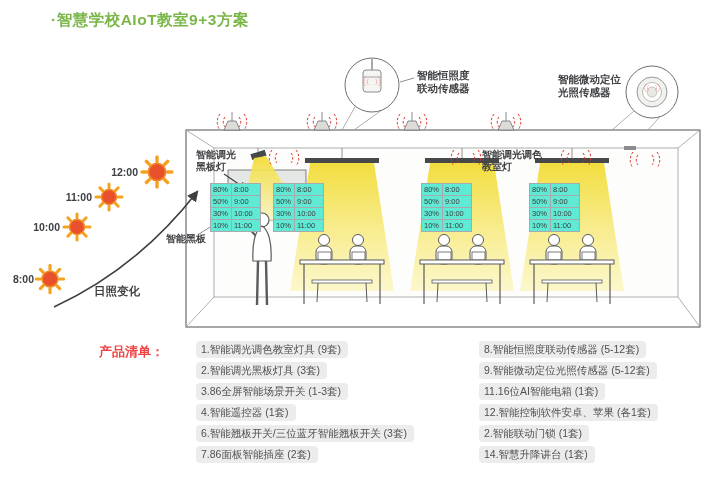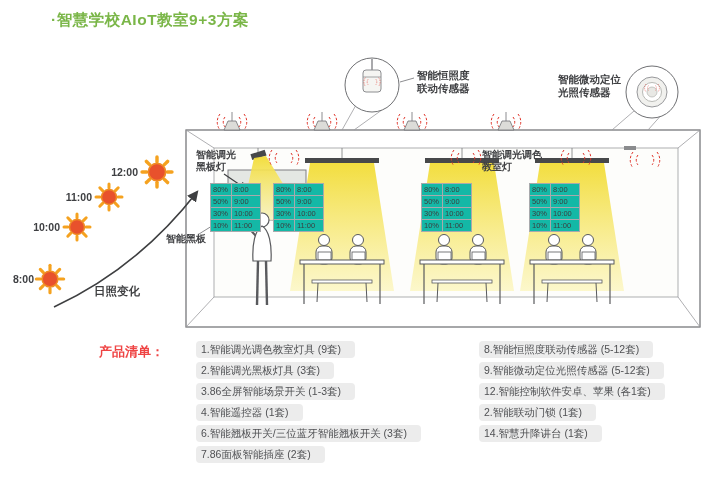--- a/index.html
+++ b/index.html
@@ -2,31 +2,31 @@
 <html><head>
 <meta charset="utf-8">
 <style>
   html,body{margin:0;padding:0;background:#fff;}
   .page{position:relative;width:713px;height:497px;background:#fff;overflow:hidden;
         font-family:"Liberation Sans","DejaVu Sans",sans-serif;}
   .title{position:absolute;left:51px;top:10px;margin:0;font-size:15.5px;font-weight:bold;
          color:#7ab648;letter-spacing:.5px;}
   .diagram{position:absolute;left:0;top:8px;width:713px;height:335px;}
   .diagram svg{position:absolute;left:0;top:0;}
-  .sched{position:absolute;border-collapse:collapse;background:#14b8a6;}
+  .sched{position:absolute;border-collapse:collapse;background:#5eead4;}
   .sched td{border:1px solid #a8a9ac;font-size:7.5px;color:#3c3d3f;padding:0 2px;
             height:11px;line-height:11px;white-space:nowrap;}
   .sched td.pct{width:16px;}
   .sched td.tim{width:24px;}
   .plist-heading{position:absolute;left:99px;top:343px;font-size:13px;font-weight:bold;color:#ef4444;}
   .plist{position:absolute;display:flex;flex-direction:column;align-items:flex-start;}
   .plist-left{left:196px;top:341px;}
   .plist-right{left:479px;top:341px;}
   .pitem{display:inline-block;height:16.5px;line-height:16.5px;margin-bottom:4.5px;
-         padding:0 14px 0 5px;background:#ececec;border-radius:4px;font-size:10.5px;
+         padding:0 7px 0 5px;background:#ececec;border-radius:4px;font-size:10.5px;
          color:#4f5053;white-space:nowrap;}
   .svgtxt{font-family:"Liberation Sans","DejaVu Sans",sans-serif;}
 </style>
 </head>
 <body>
 
 <div class="page">
 
   <h1 class="title">·智慧学校AIoT教室9+3方案</h1>
 
@@ -322,18 +322,19 @@
     <div class="pitem">2.智能调光黑板灯具 (3套)</div>
     <div class="pitem">3.86全屏智能场景开关 (1-3套)</div>
     <div class="pitem">4.智能遥控器 (1套)</div>
     <div class="pitem">6.智能翘板开关/三位蓝牙智能翘板开关 (3套)</div>
     <div class="pitem">7.86面板智能插座 (2套)</div>
   </div>
 
   <div class="plist plist-right">
     <div class="pitem">8.智能恒照度联动传感器 (5-12套)</div>
     <div class="pitem">9.智能微动定位光照传感器 (5-12套)</div>
+    <div class="pitem">11.16位AI智能电箱 (1套)</div>
     <div class="pitem">12.智能控制软件安卓、苹果 (各1套)</div>
     <div class="pitem">2.智能联动门锁 (1套)</div>
     <div class="pitem">14.智慧升降讲台 (1套)</div>
   </div>
 
 </div>
 
 </body></html>

